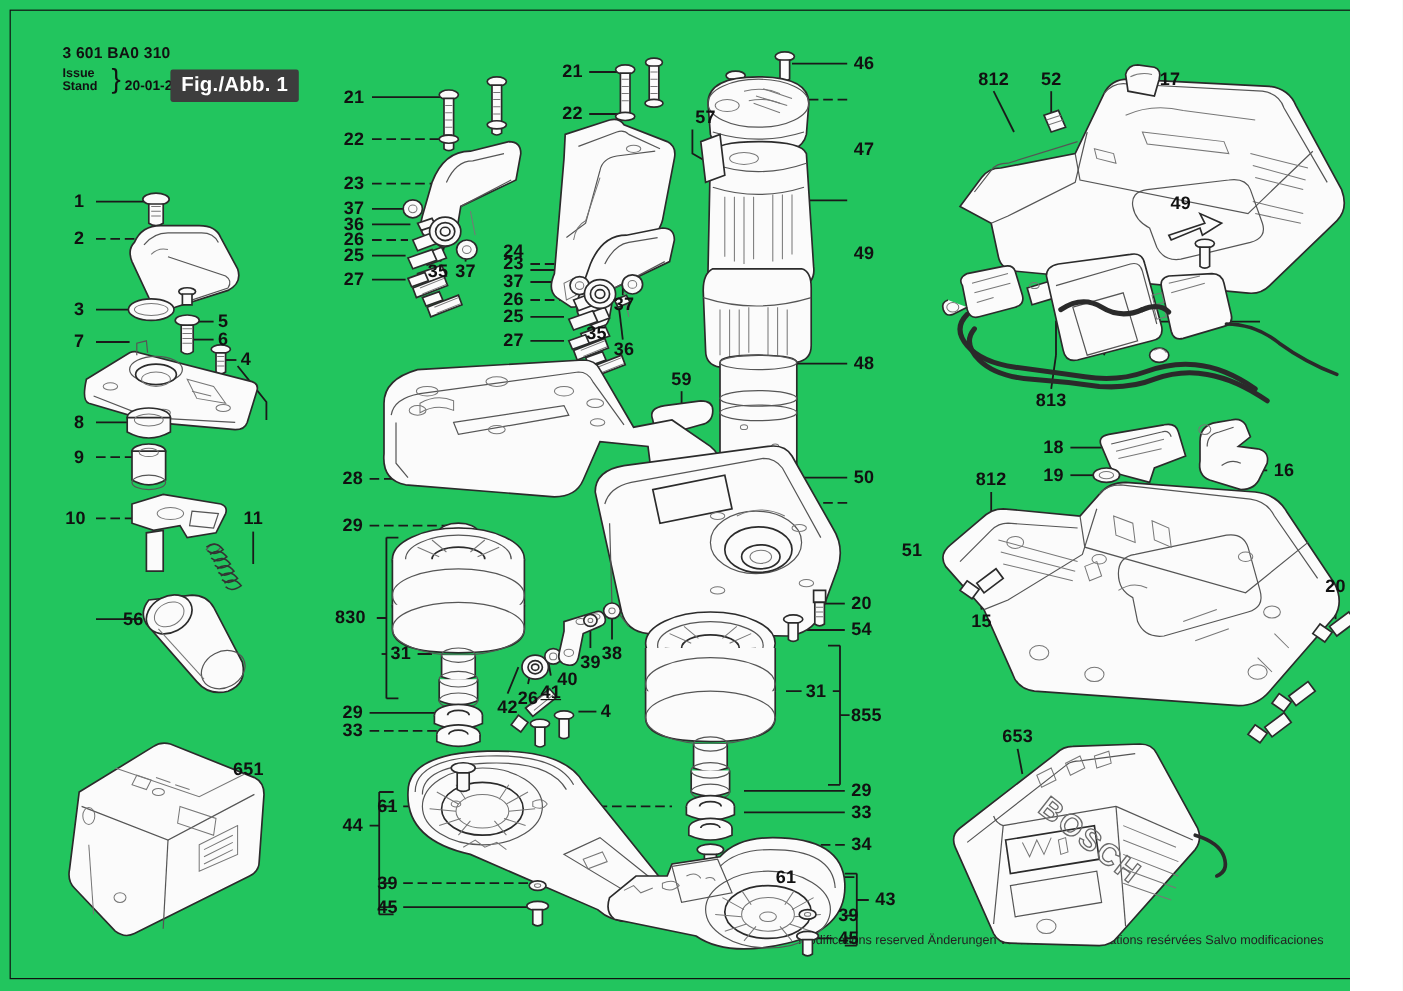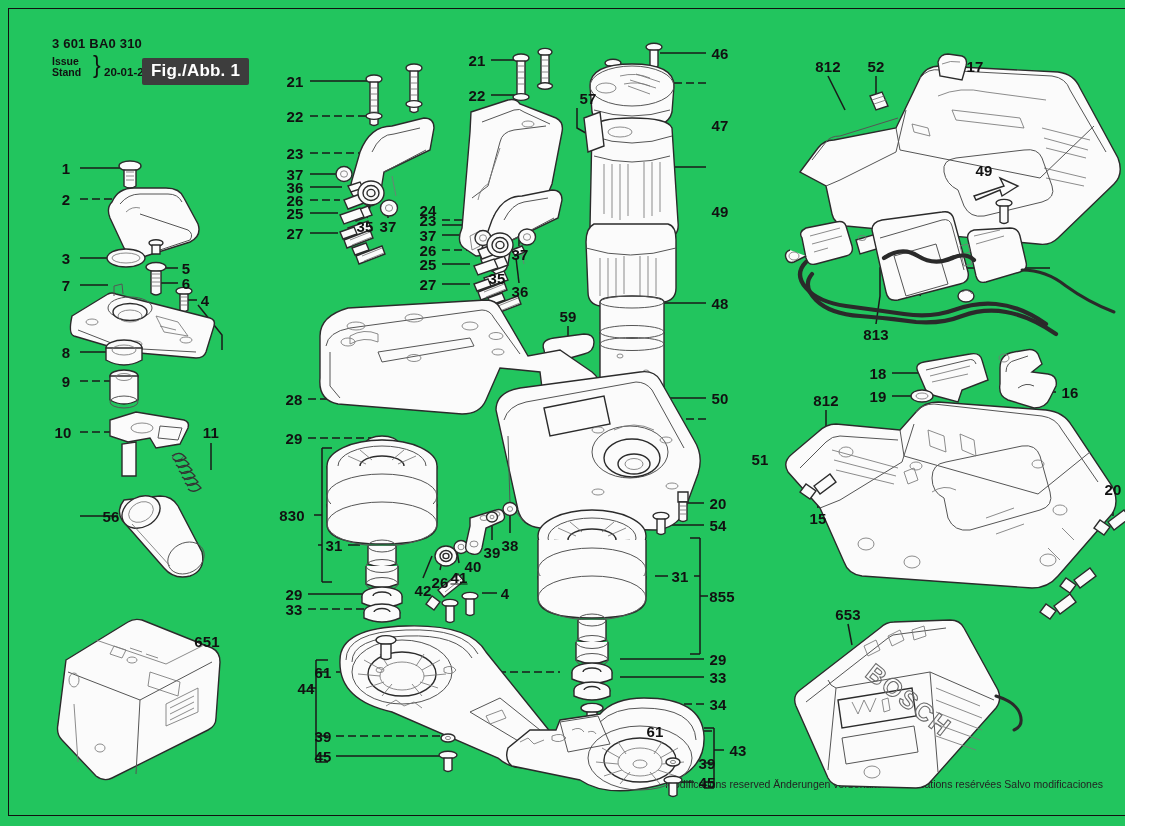--- a/index.html
+++ b/index.html
@@ -829,21 +829,21 @@
       <div class="lbl" style="left: 492px; top: 552px;">39</div>
       <div class="lbl" style="left: 510px; top: 545px;">38</div>
       <div class="lbl" style="left: 505px; top: 593px;">4</div>
       <div class="lbl" style="left: 718px; top: 503px;">20</div>
       <div class="lbl" style="left: 718px; top: 525px;">54</div>
       <div class="lbl" style="left: 680px; top: 576px;">31</div>
       <div class="lbl" style="left: 722px; top: 596px;">855</div>
       <div class="lbl" style="left: 718px; top: 659px;">29</div>
       <div class="lbl" style="left: 718px; top: 677px;">33</div>
       <div class="lbl" style="left: 718px; top: 704px;">34</div>
-      <div class="lbl" style="left: 306px; top: 688px;">44</div>
+      <div class="lbl" style="left: 294px; top: 688px;">44</div>
       <div class="lbl" style="left: 323px; top: 672px;">61</div>
       <div class="lbl" style="left: 323px; top: 736px;">39</div>
       <div class="lbl" style="left: 323px; top: 756px;">45</div>
       <div class="lbl" style="left: 655px; top: 731px;">61</div>
       <div class="lbl" style="left: 738px; top: 750px;">43</div>
       <div class="lbl" style="left: 707px; top: 763px;">39</div>
       <div class="lbl" style="left: 707px; top: 782px;">45</div>
       <div class="lbl" style="left: 828px; top: 66px;">812</div>
       <div class="lbl" style="left: 876px; top: 66px;">52</div>
       <div class="lbl" style="left: 975px; top: 66px;">17</div>

